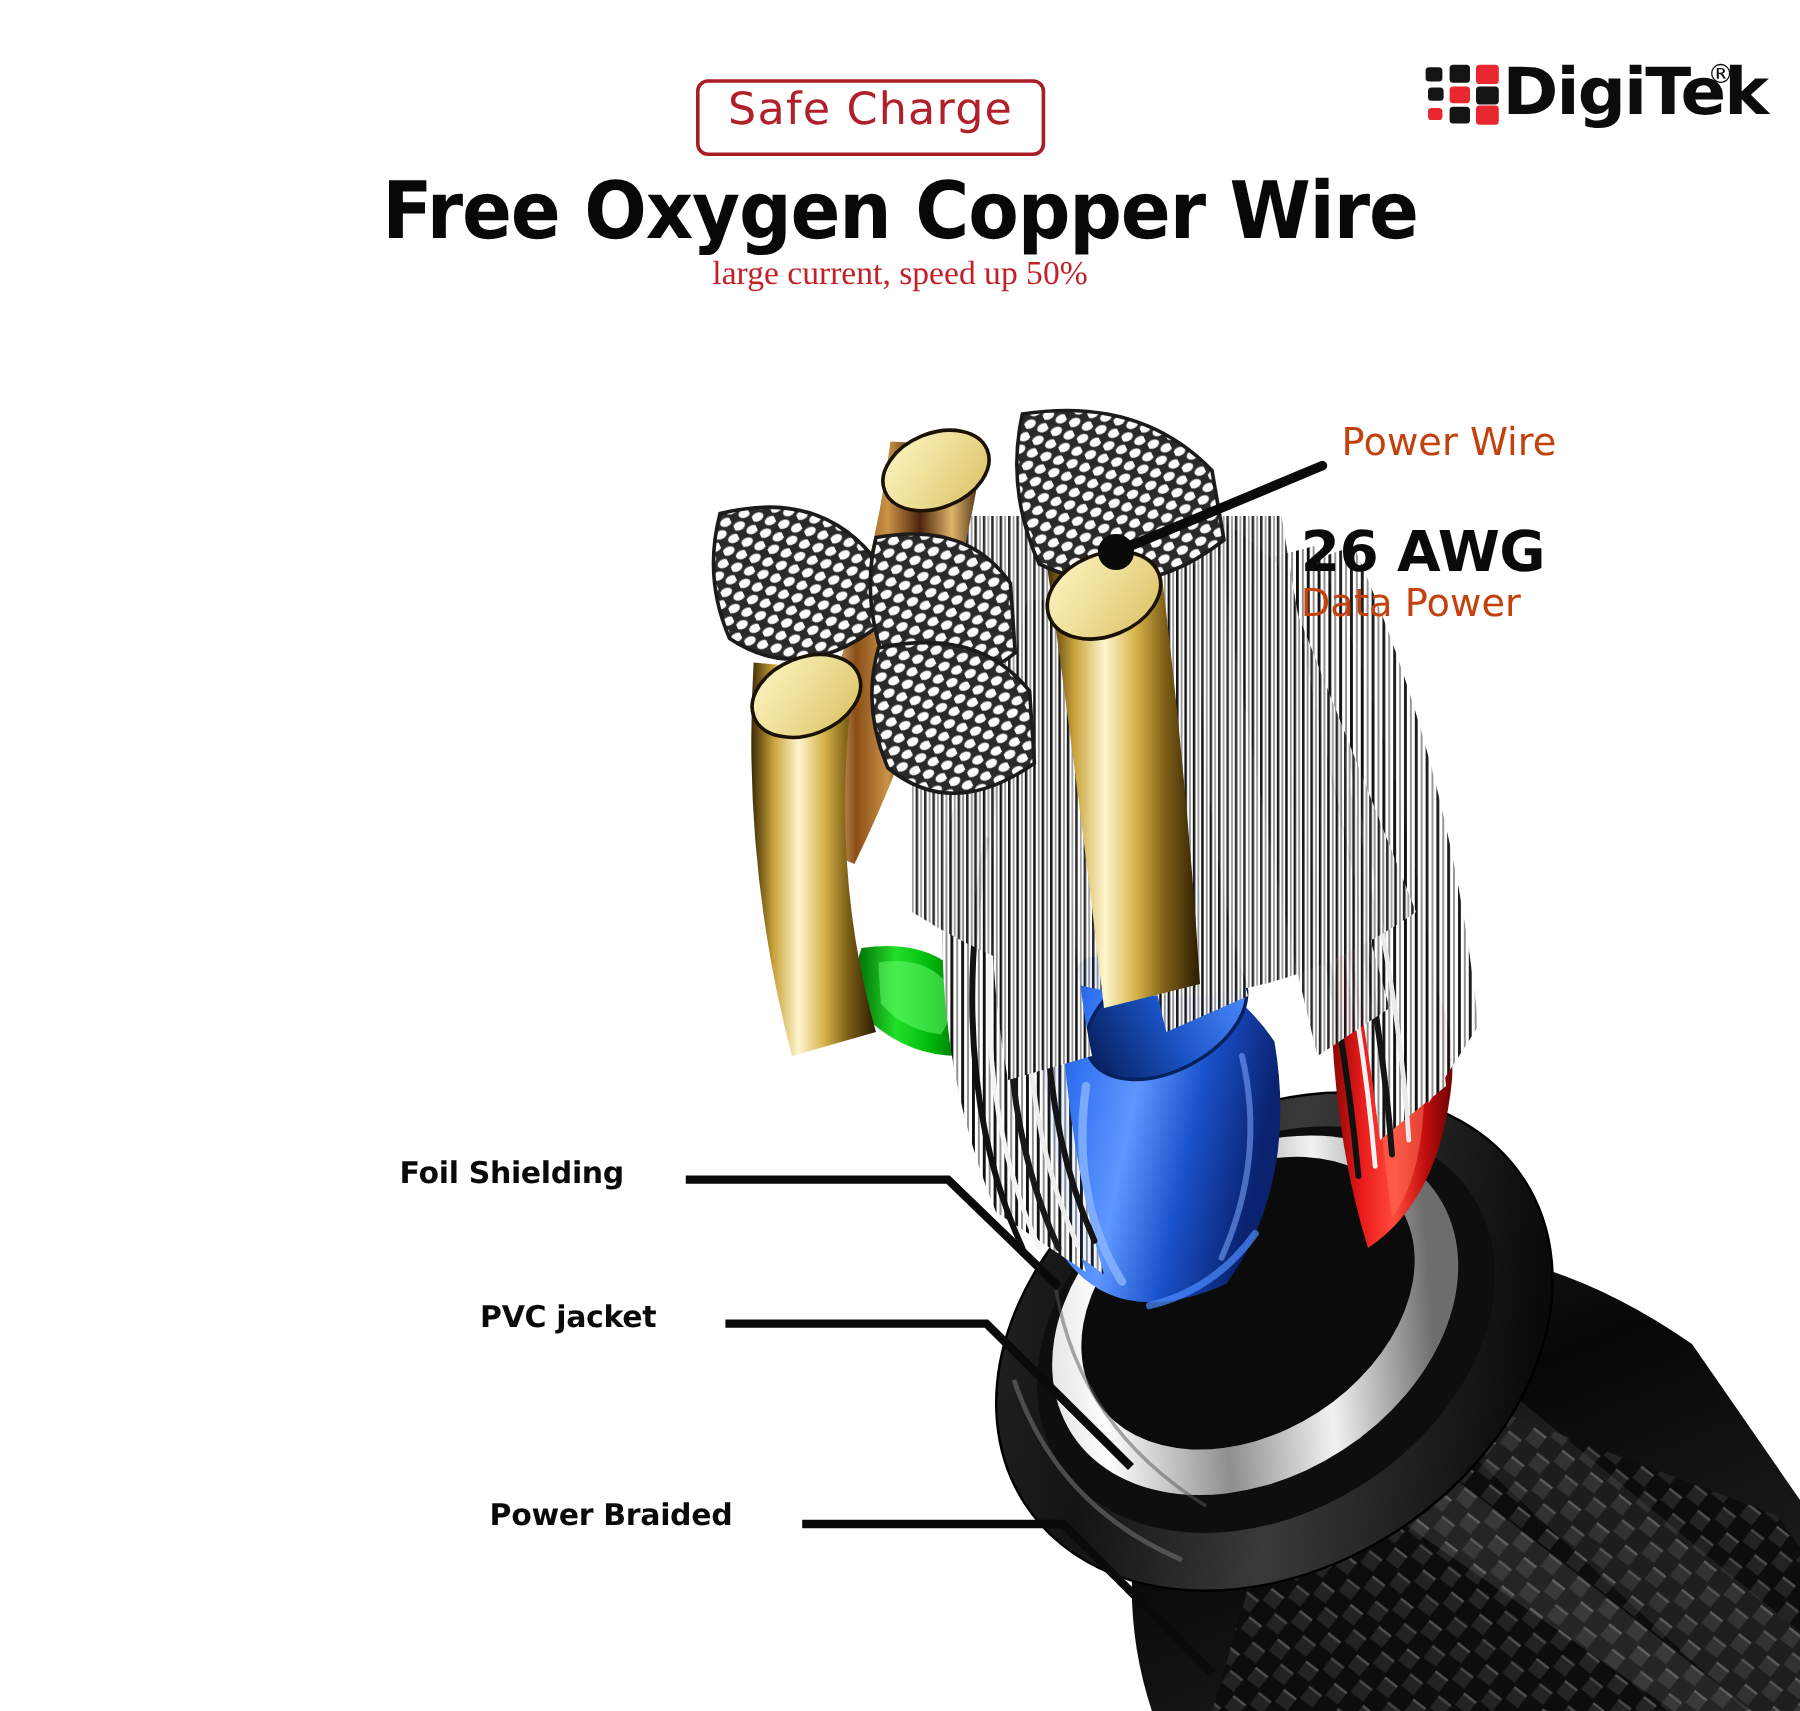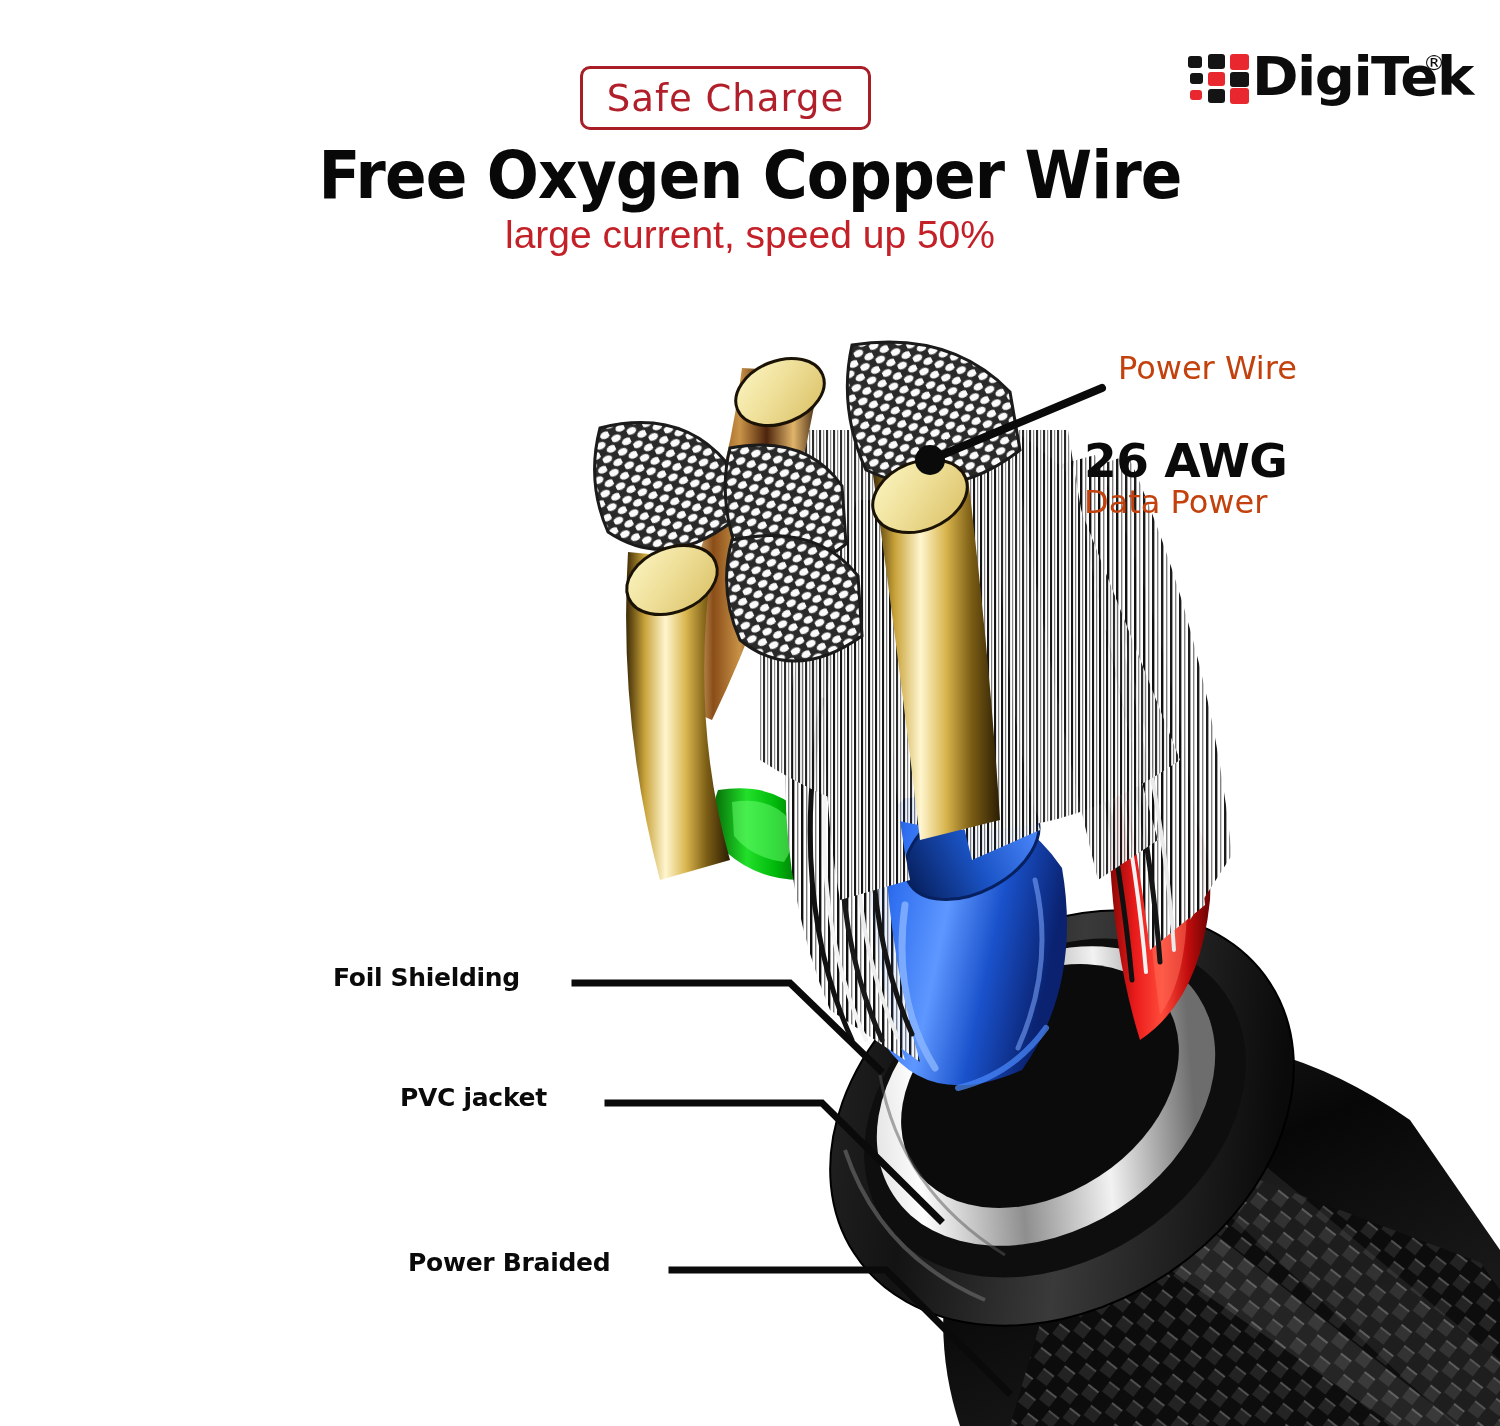--- a/index.html
+++ b/index.html
@@ -23,36 +23,36 @@
   }
   #logo-reg{
     position:absolute;left:235px;top:2px;
     font-family:"DejaVu Sans", sans-serif;font-size:22px;color:#0c0c0c;
   }
 
   
   #safe-charge-badge{
     left:580px;top:66px;width:285px;height:58px;
     border:3px solid #a81d26;border-radius:10px;
-    display:flex;align-items:center;justify-content:center;
+    display:flex;align-items:flex-start;justify-content:center;
   }
   #safe-charge-label{
     font-family:"DejaVu Sans", sans-serif;
     font-size:37px;color:#b11f2a;letter-spacing:1px;white-space:nowrap;
   }
   #headline{
     left:0;top:137px;width:1500px;text-align:center;
     font-family:"DejaVu Sans", sans-serif;font-weight:700;
     font-size:66px;color:#080808;letter-spacing:-1px;
     transform:scaleX(0.93);transform-origin:center top;
   }
   #subheadline{
     left:0;top:213px;width:1500px;text-align:center;
-    font-family:Liberation Sans, sans-serif;
-    font-size:39px;color:#c32028;letter-spacing:0px;
+    font-family:Liberation Serif, serif;
+    font-size:28px;color:#c32028;letter-spacing:0px;
   }
 
   
   .awg-block{width:260px;}
   .awg-gauge{
     font-family:"DejaVu Sans", sans-serif;font-weight:700;
     font-size:47px;color:#0a0a0a;letter-spacing:-0.5px;line-height:50px;
     white-space:nowrap;
   }
   .awg-role{

